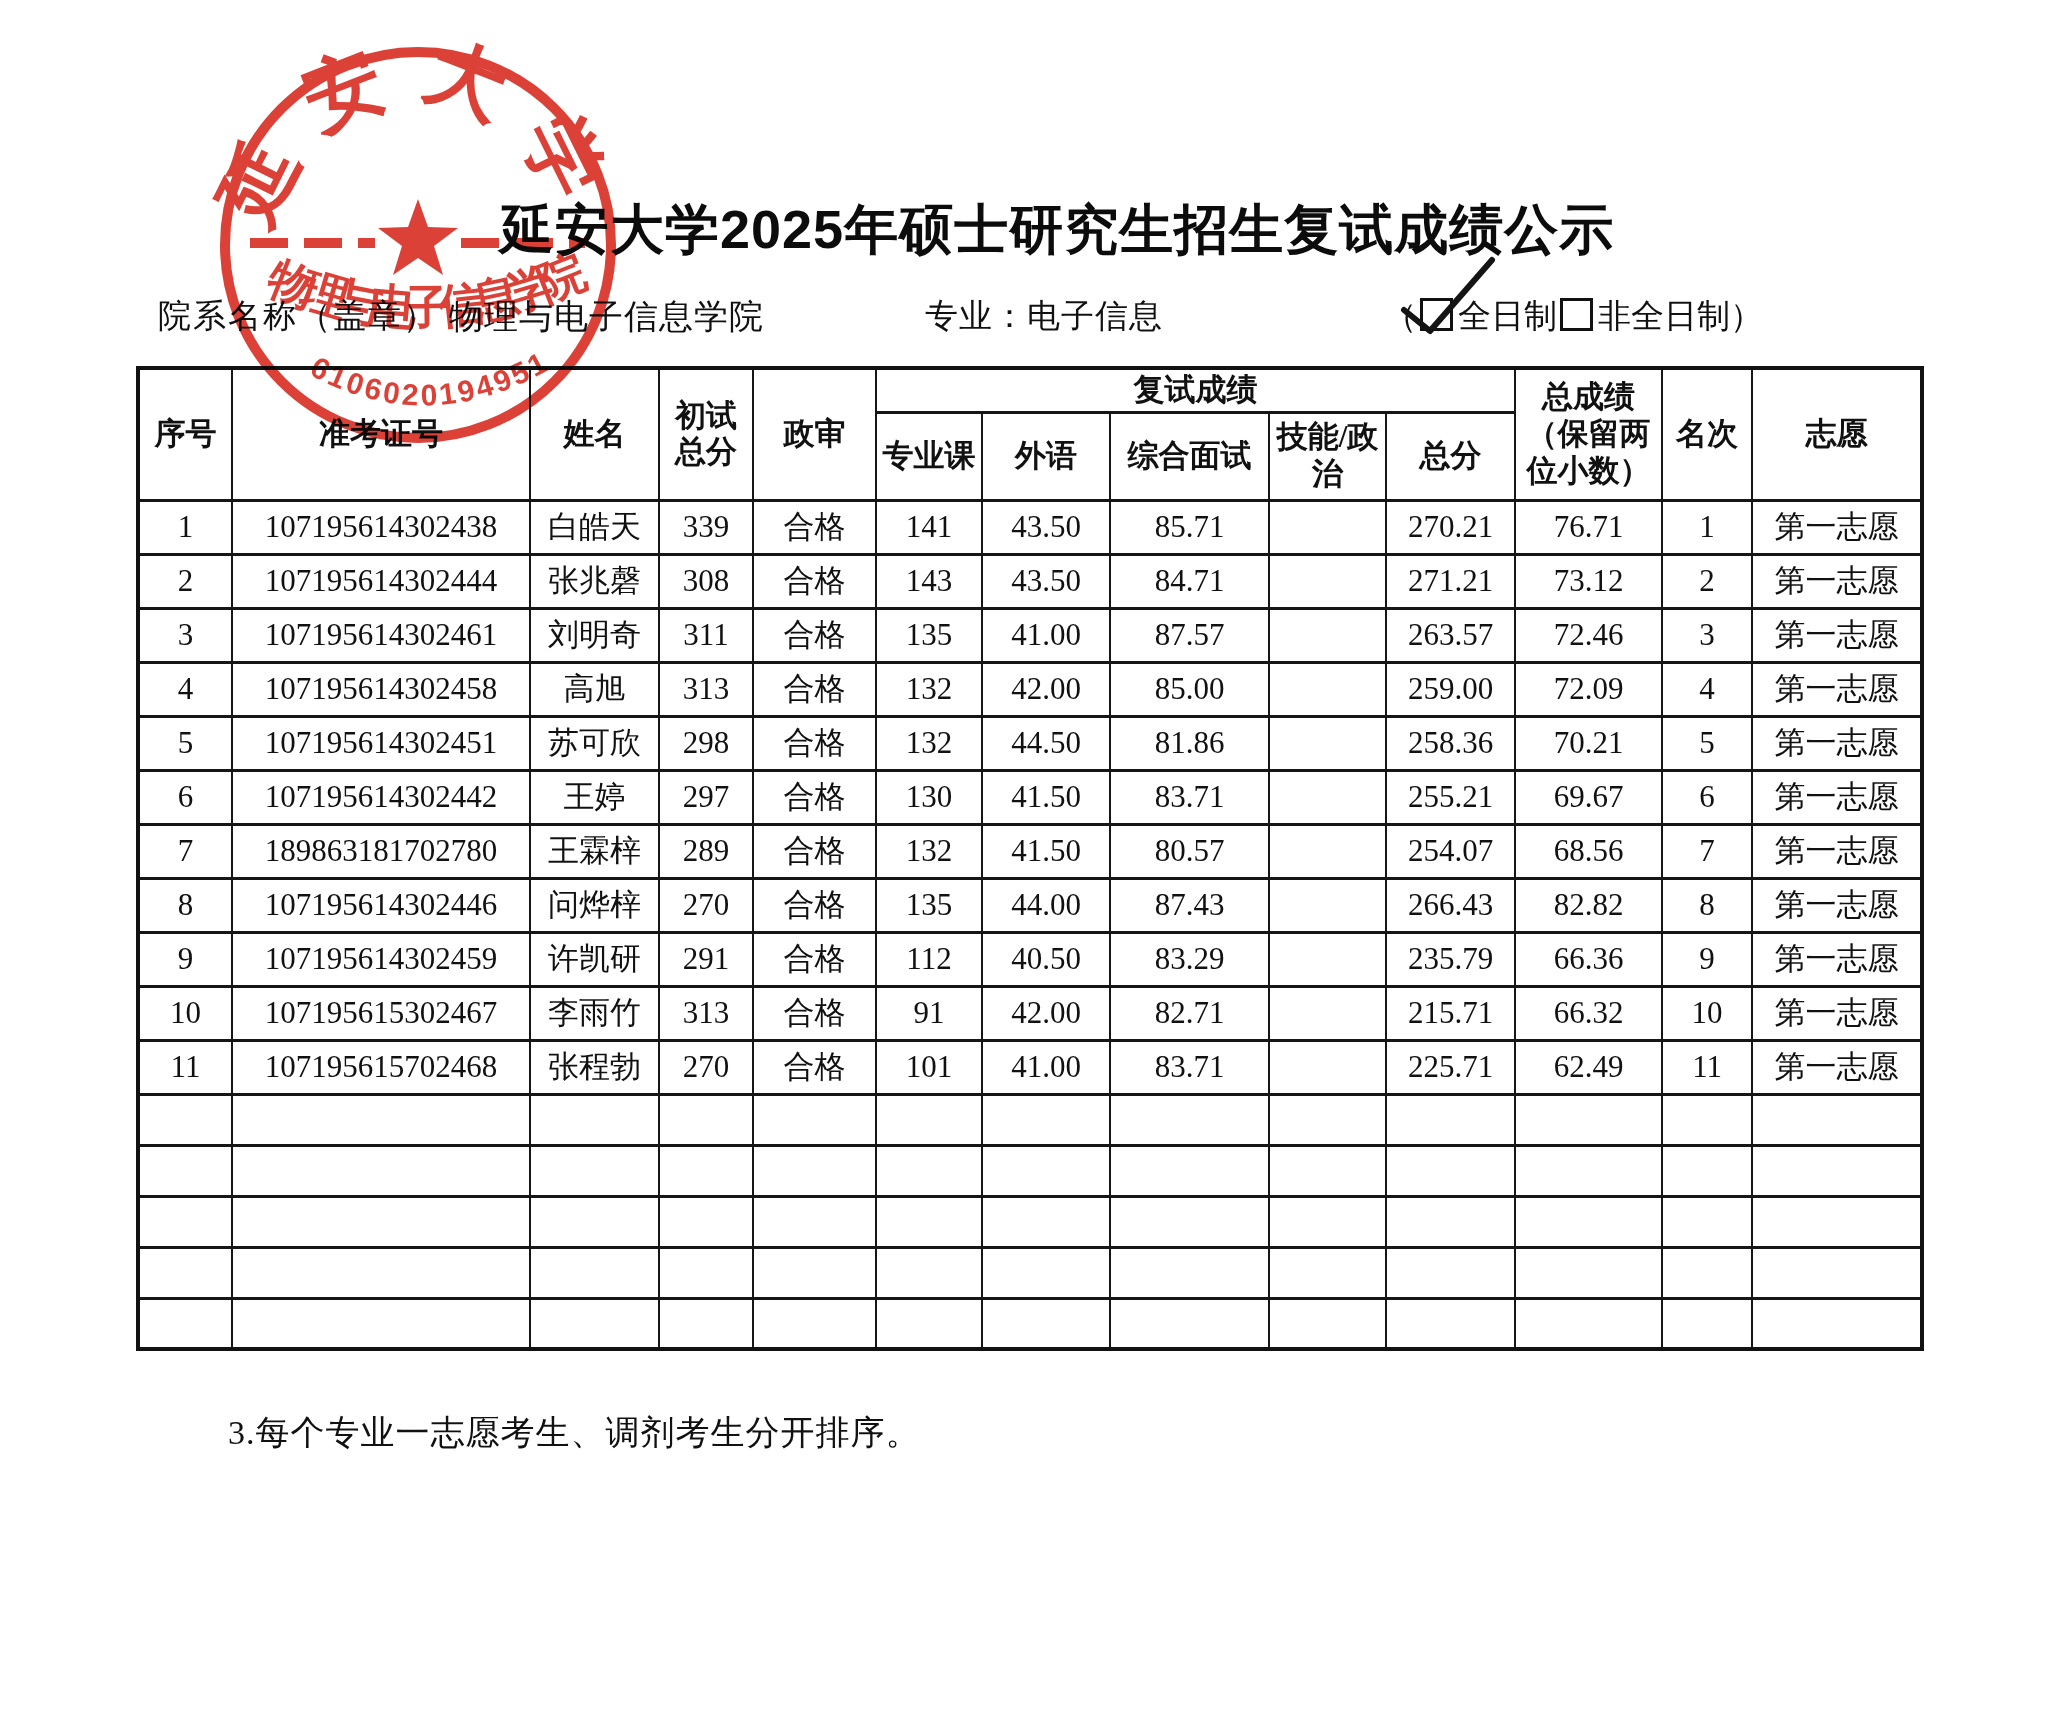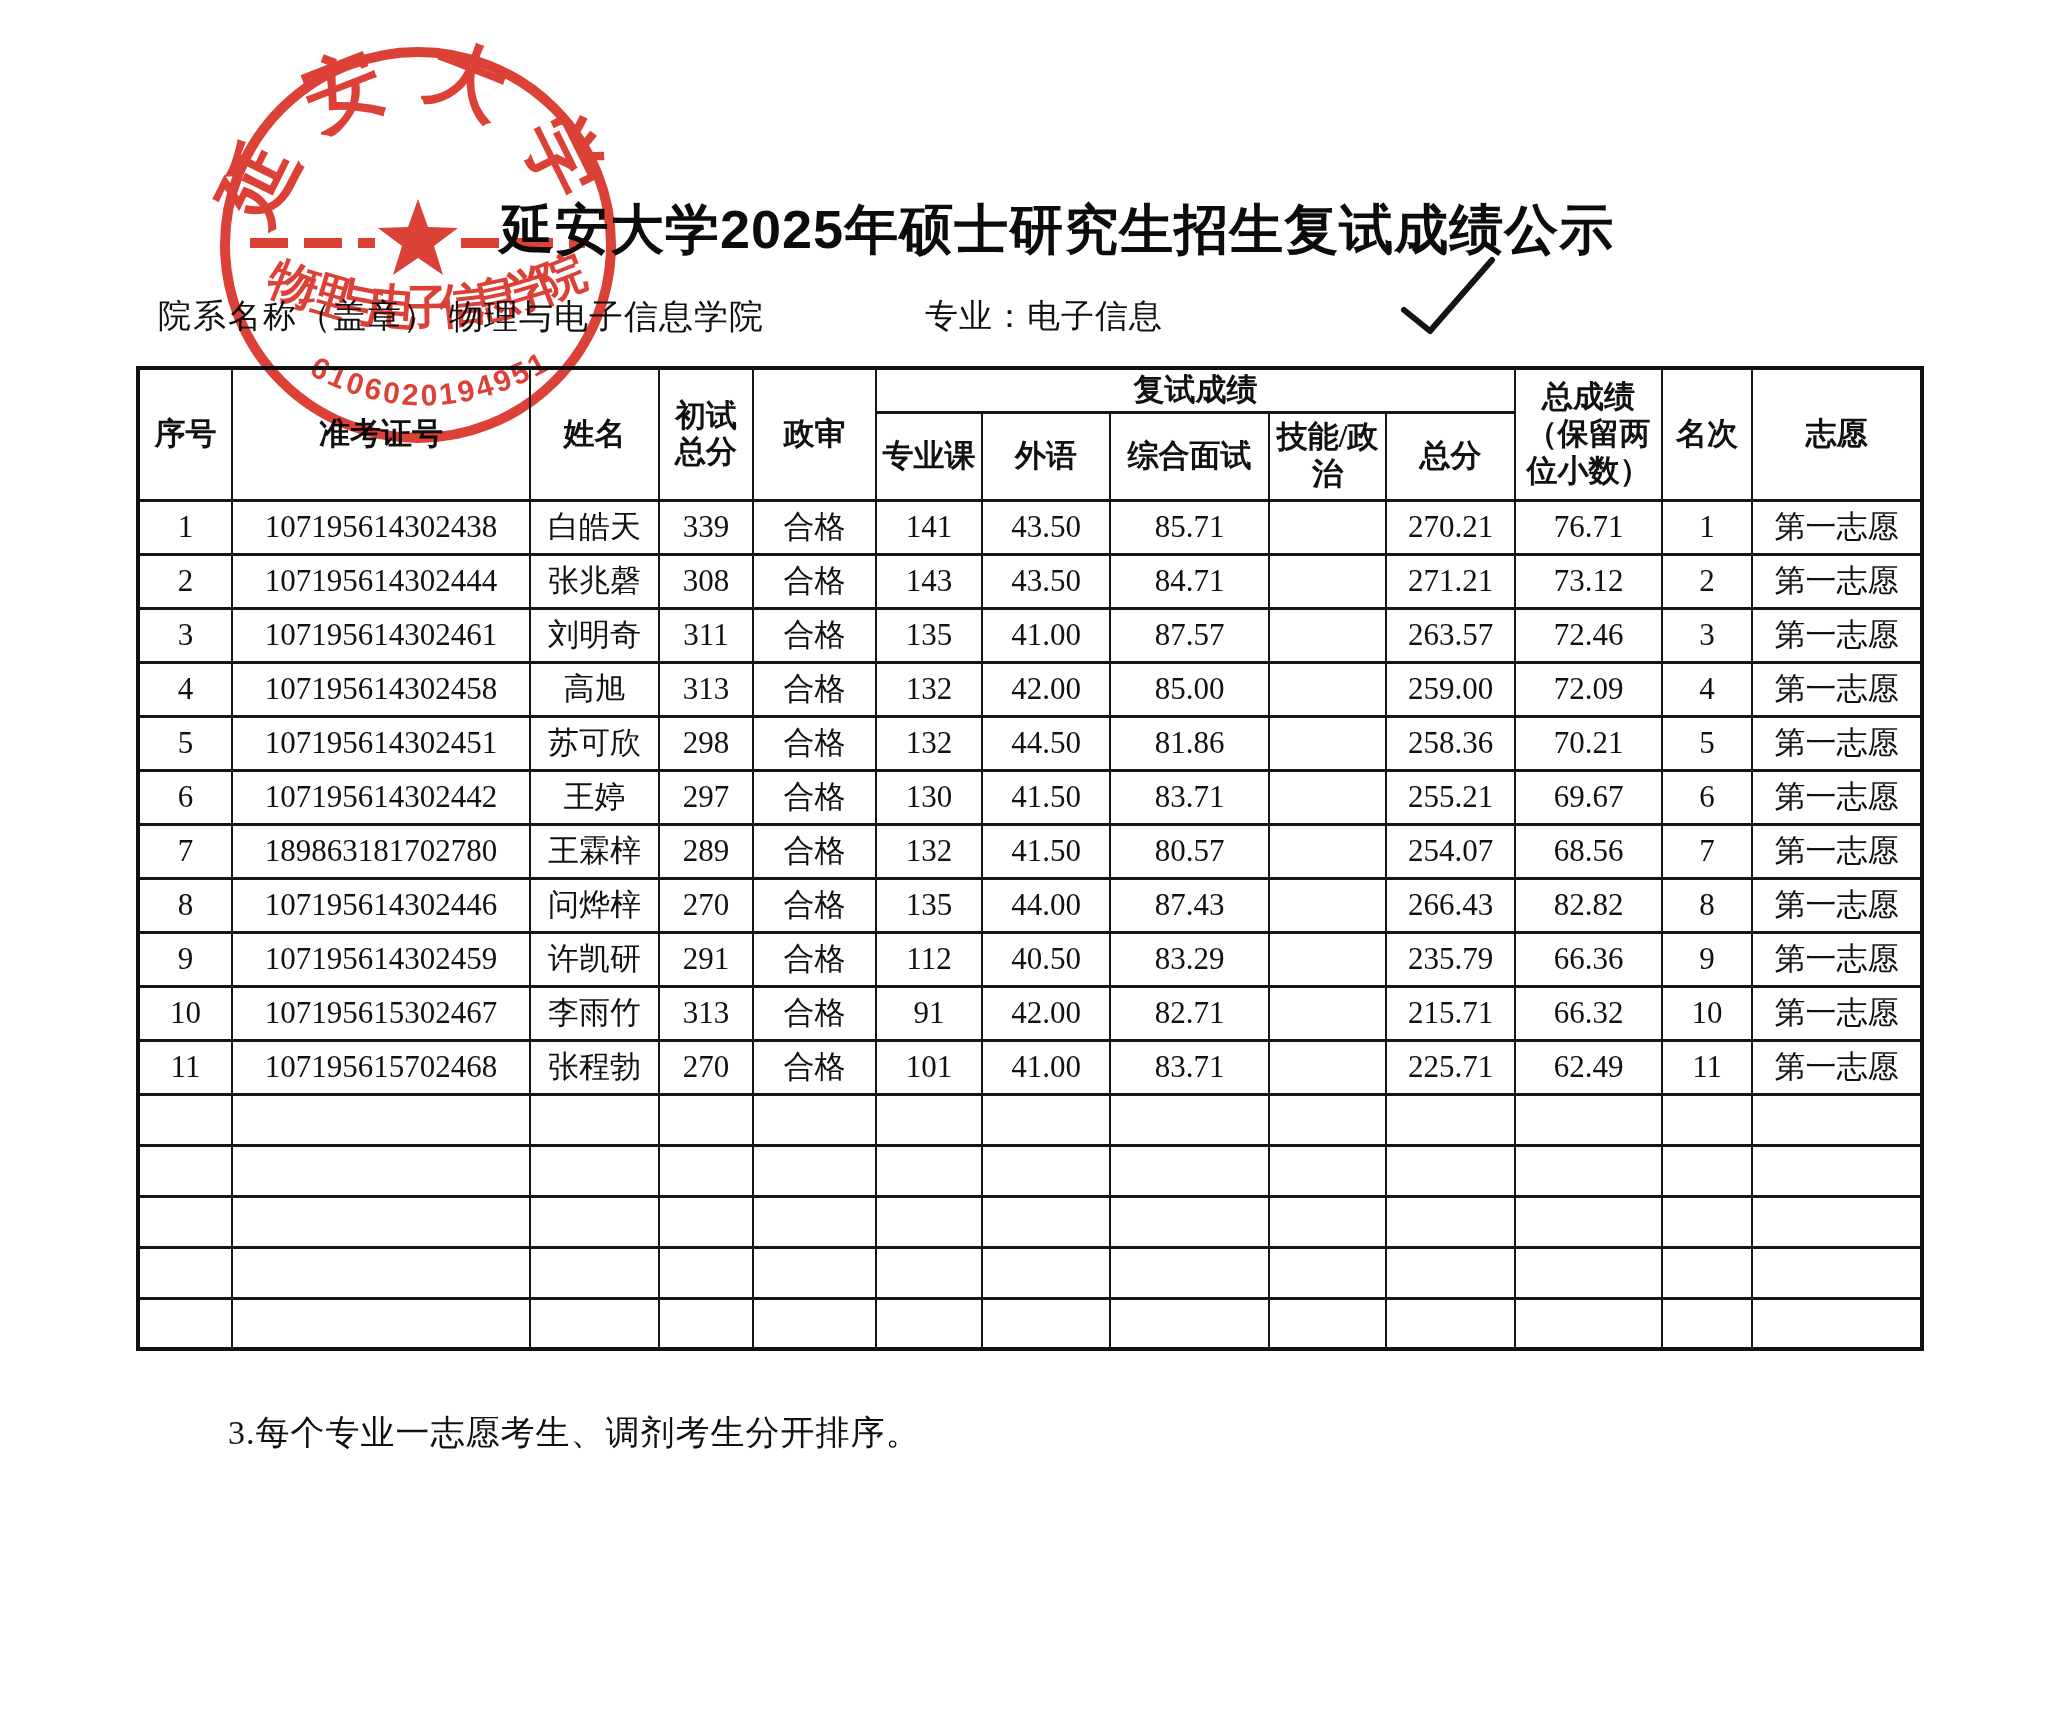--- a/index.html
+++ b/index.html
@@ -53,20 +53,21 @@
 <body>
 
 <div class="page">
 
   <div class="title">延安大学2025年硕士研究生招生复试成绩公示</div>
 
   <div class="info">
     <span class="dept-label">院系名称（盖章）</span>
     <span class="dept-value">物理与电子信息学院</span>
     <span class="major"><span>专业：</span><span>电子信息</span></span>
+    <span class="mode"><span>（</span><span class="cbox"></span><span>全日制</span><span class="cbox"></span><span>非全日制</span><span>）</span></span>
   </div>
 
   <svg class="check-svg" width="120" height="100" viewBox="0 0 120 100">
     <polyline points="12,58 38,79 100,8" fill="none" stroke="#141414" stroke-width="6" stroke-linecap="round" stroke-linejoin="round"></polyline>
   </svg>
 
   <table class="results">
     <colgroup>
       <col style="width:94px">
         <col style="width:298px">

